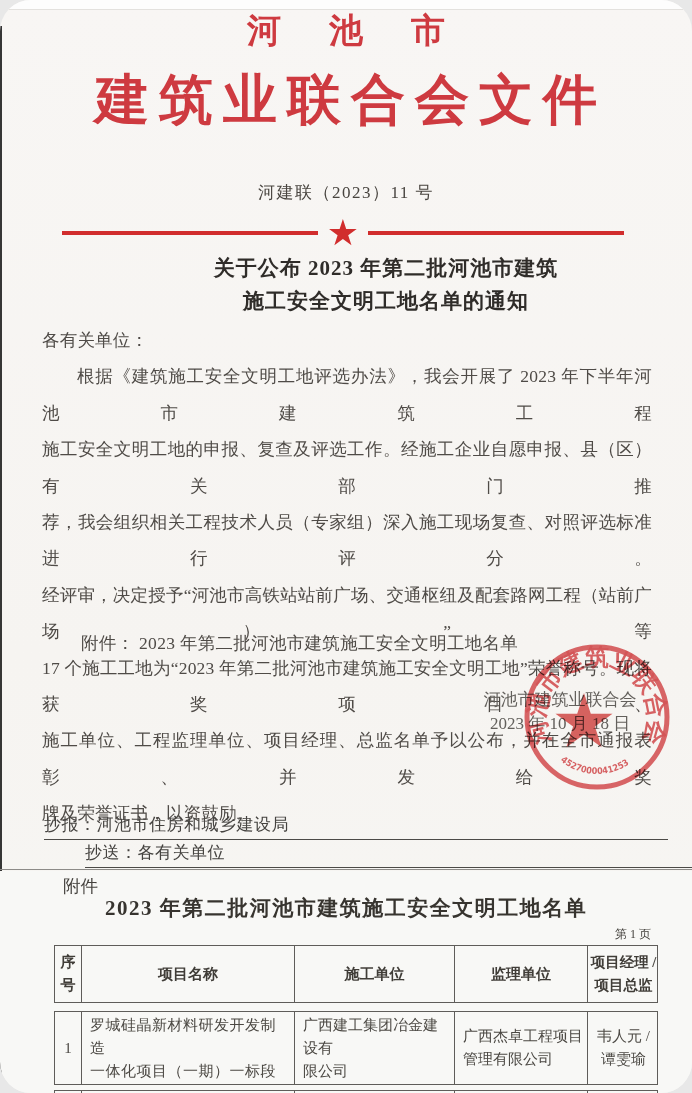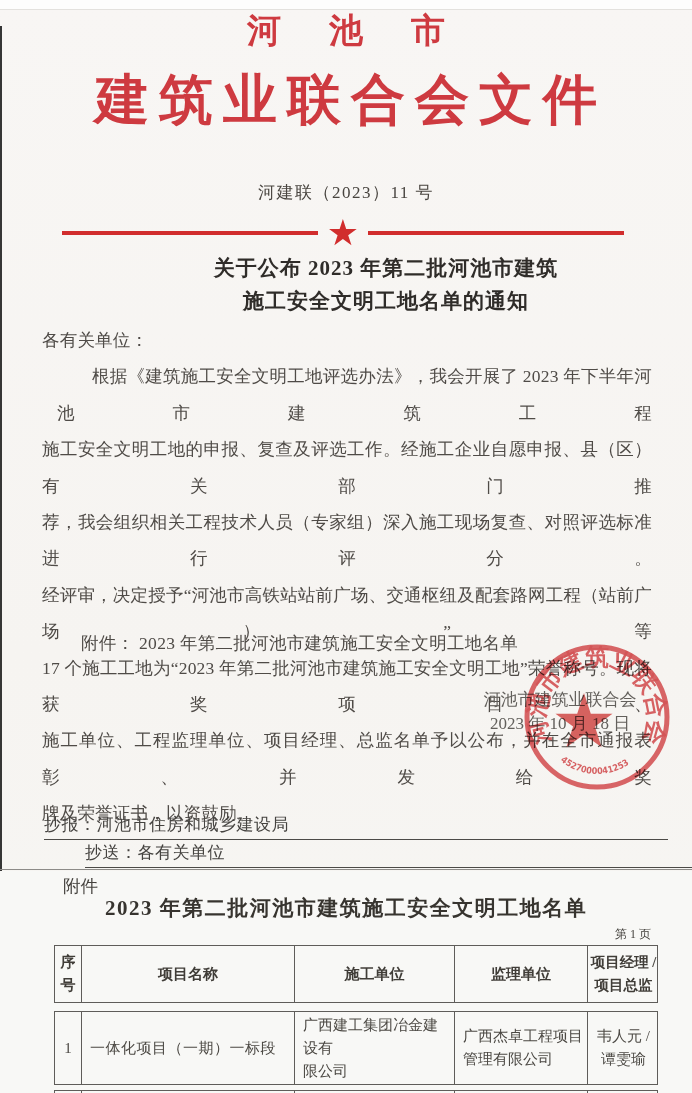--- a/index.html
+++ b/index.html
@@ -2,20 +2,21 @@
 <html><head>
 <meta charset="utf-8">
 <style>
   html,body{margin:0;padding:0;background:#e8e8e8;}
   .page{
     position:relative;width:692px;height:1093px;margin:0 auto;
     background:linear-gradient(180deg,#f8f6f4 0%,#f6f4f1 60%,#f7f6f3 100%);
     overflow:hidden;
     font-family:"Liberation Serif","DejaVu Serif",serif;
     color:#3d3b38;
+    border-radius:31px;
   }
   .topstrip{position:absolute;left:0;top:0;width:100%;height:9px;background:#fdfdfd;border-bottom:1px solid #e3e1de;}
   .edge-line{position:absolute;left:0;top:26px;width:2px;height:1067px;background:#141414;opacity:.85;}
   .speck{position:absolute;background:#555;border-radius:50%;}
 
   
   .org-city{
     position:absolute;left:0;top:8px;width:100%;text-align:center;
     font-size:34px;font-weight:bold;color:#ce3a40;
     letter-spacing:48px;padding-left:48px;box-sizing:border-box;
@@ -38,21 +39,21 @@
   
   .notice-title{
     position:absolute;left:0;top:252px;width:100%;text-align:center;
     font-size:21px;font-weight:bold;color:#2f2c29;line-height:32.5px;letter-spacing:1px;padding-left:40px;
   }
 
   
   .body-text{position:absolute;left:42px;right:40px;top:322px;font-size:17.5px;color:#4f4b47;letter-spacing:.2px;}
   .bl{line-height:36.4px;white-space:nowrap;}
   .bl.fill{white-space:normal;text-align:justify;text-align-last:justify;}
-  .bl.ind{text-indent:35px;margin-left:15px;}
+  .bl.ind{text-indent:35px;}
   .attach-ref{position:absolute;left:81px;top:631px;font-size:17.5px;color:#4f4b47;letter-spacing:.3px;}
 
   
   .signature{position:absolute;left:468px;top:688px;width:184px;text-align:center;font-size:17px;line-height:23.5px;color:#63605c;}
   .stamp{position:absolute;left:521px;top:641px;width:152px;height:152px;mix-blend-mode:multiply;opacity:.92;}
 
   
   .cc-row{position:absolute;left:44px;width:624px;height:26px;border-bottom:1.4px solid #4c4a47;
           font-size:17px;color:#454340;letter-spacing:.5px;}
   .cc-report{top:813px;}
@@ -162,20 +163,21 @@
       <div class="cell">监理单位</div>
       <div class="cell small">
         <div>项目经理 /</div>
         <div>项目总监</div>
       </div>
     </div>
 
     <div class="trow tbody-row">
       <div class="cell">1</div>
       <div class="cell left wide-ls">
+        <div>罗城硅晶新材料研发开发制造</div>
         <div>一体化项目（一期）一标段</div>
       </div>
       <div class="cell left">
         <div>广西建工集团冶金建设有</div>
         <div>限公司</div>
       </div>
       <div class="cell left">
         <div>广西杰卓工程项目</div>
         <div>管理有限公司</div>
       </div>

